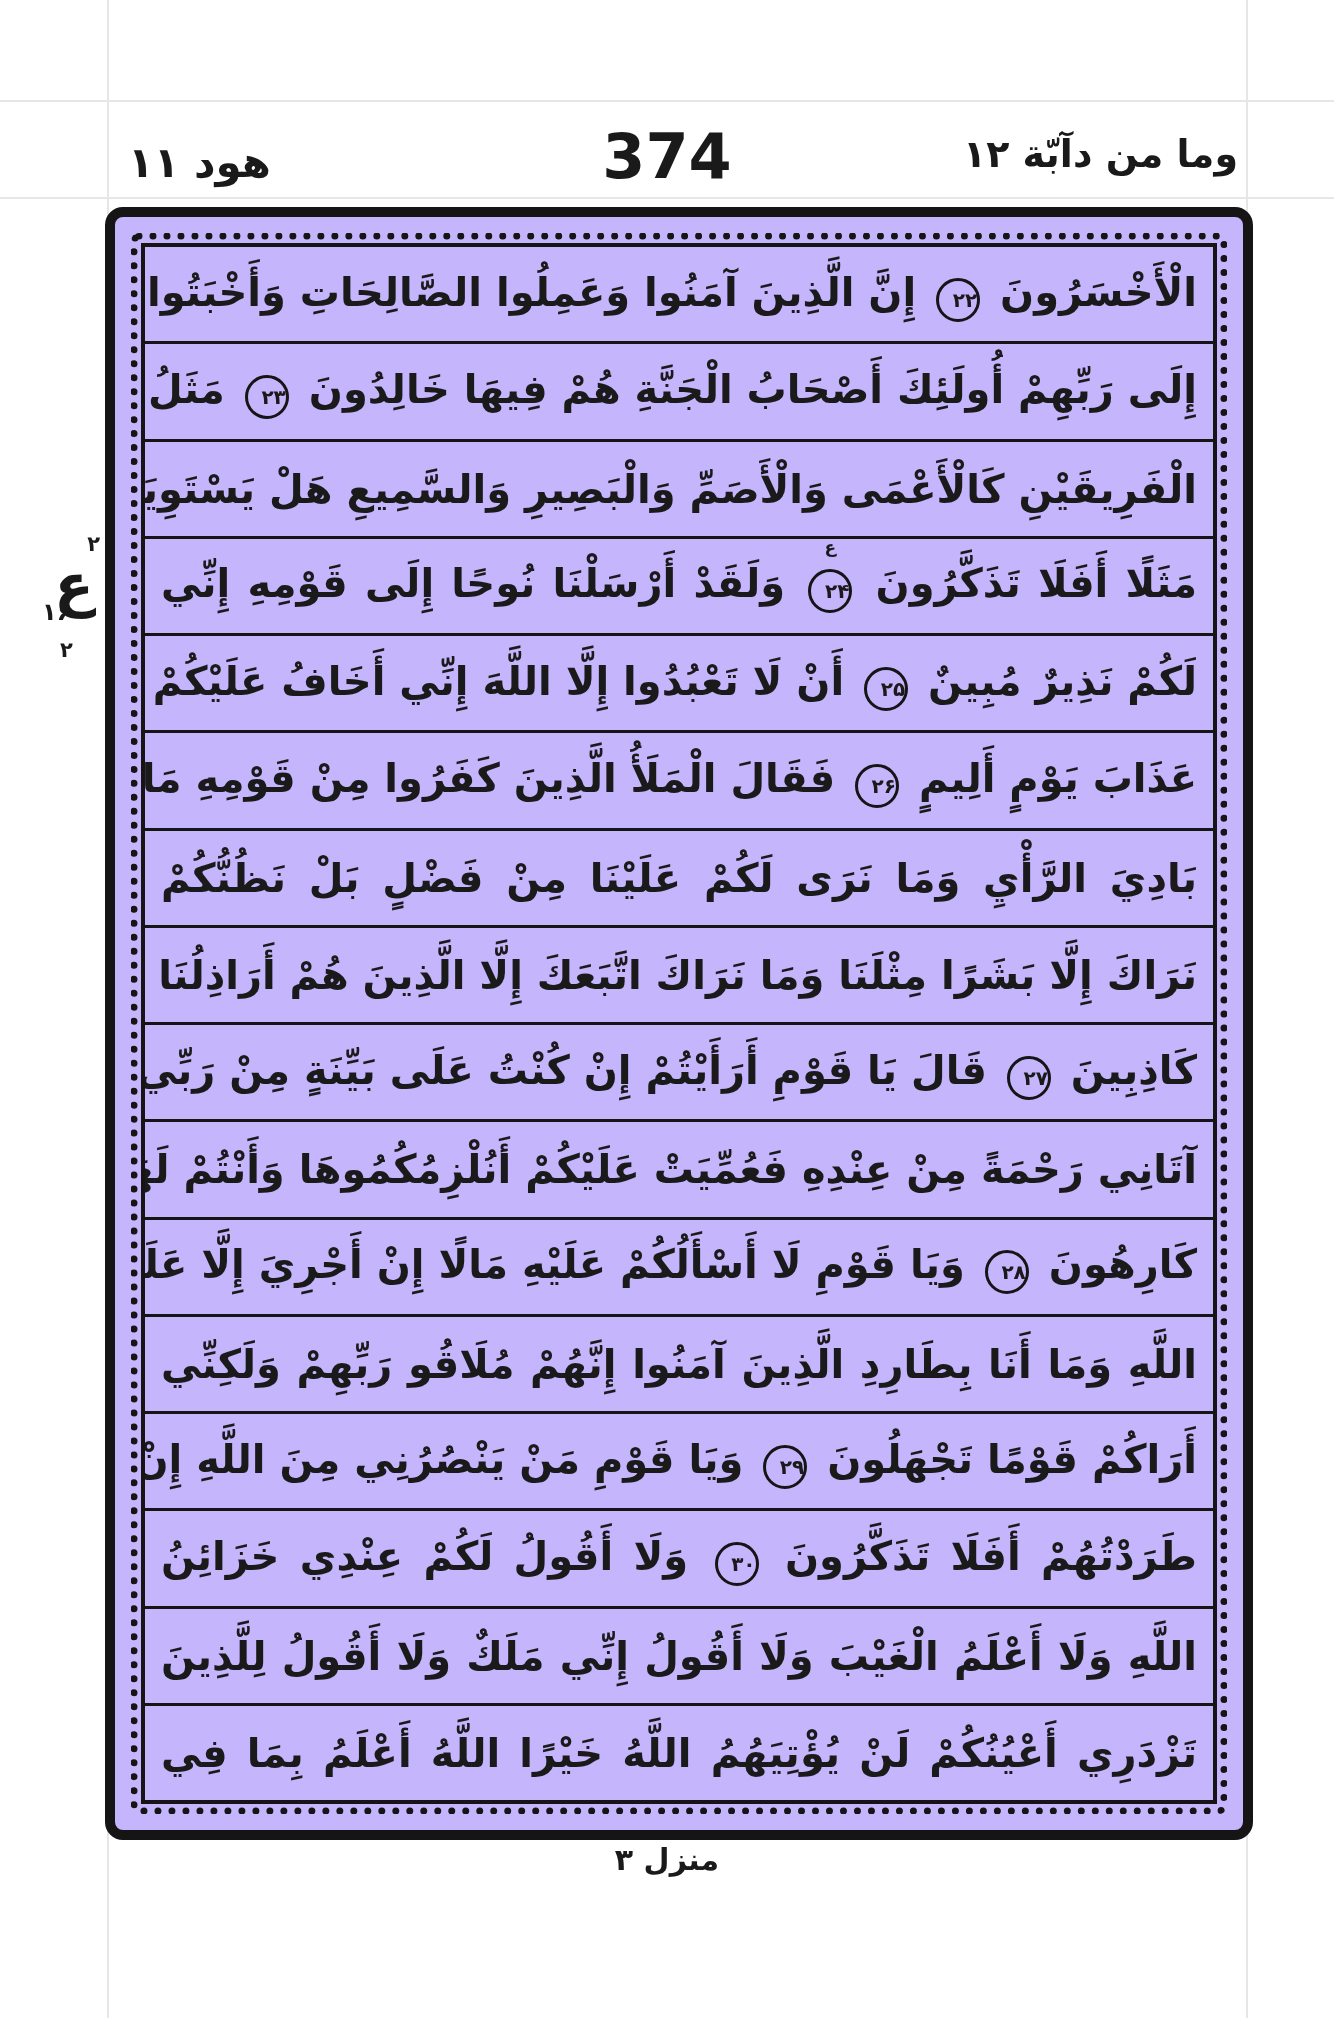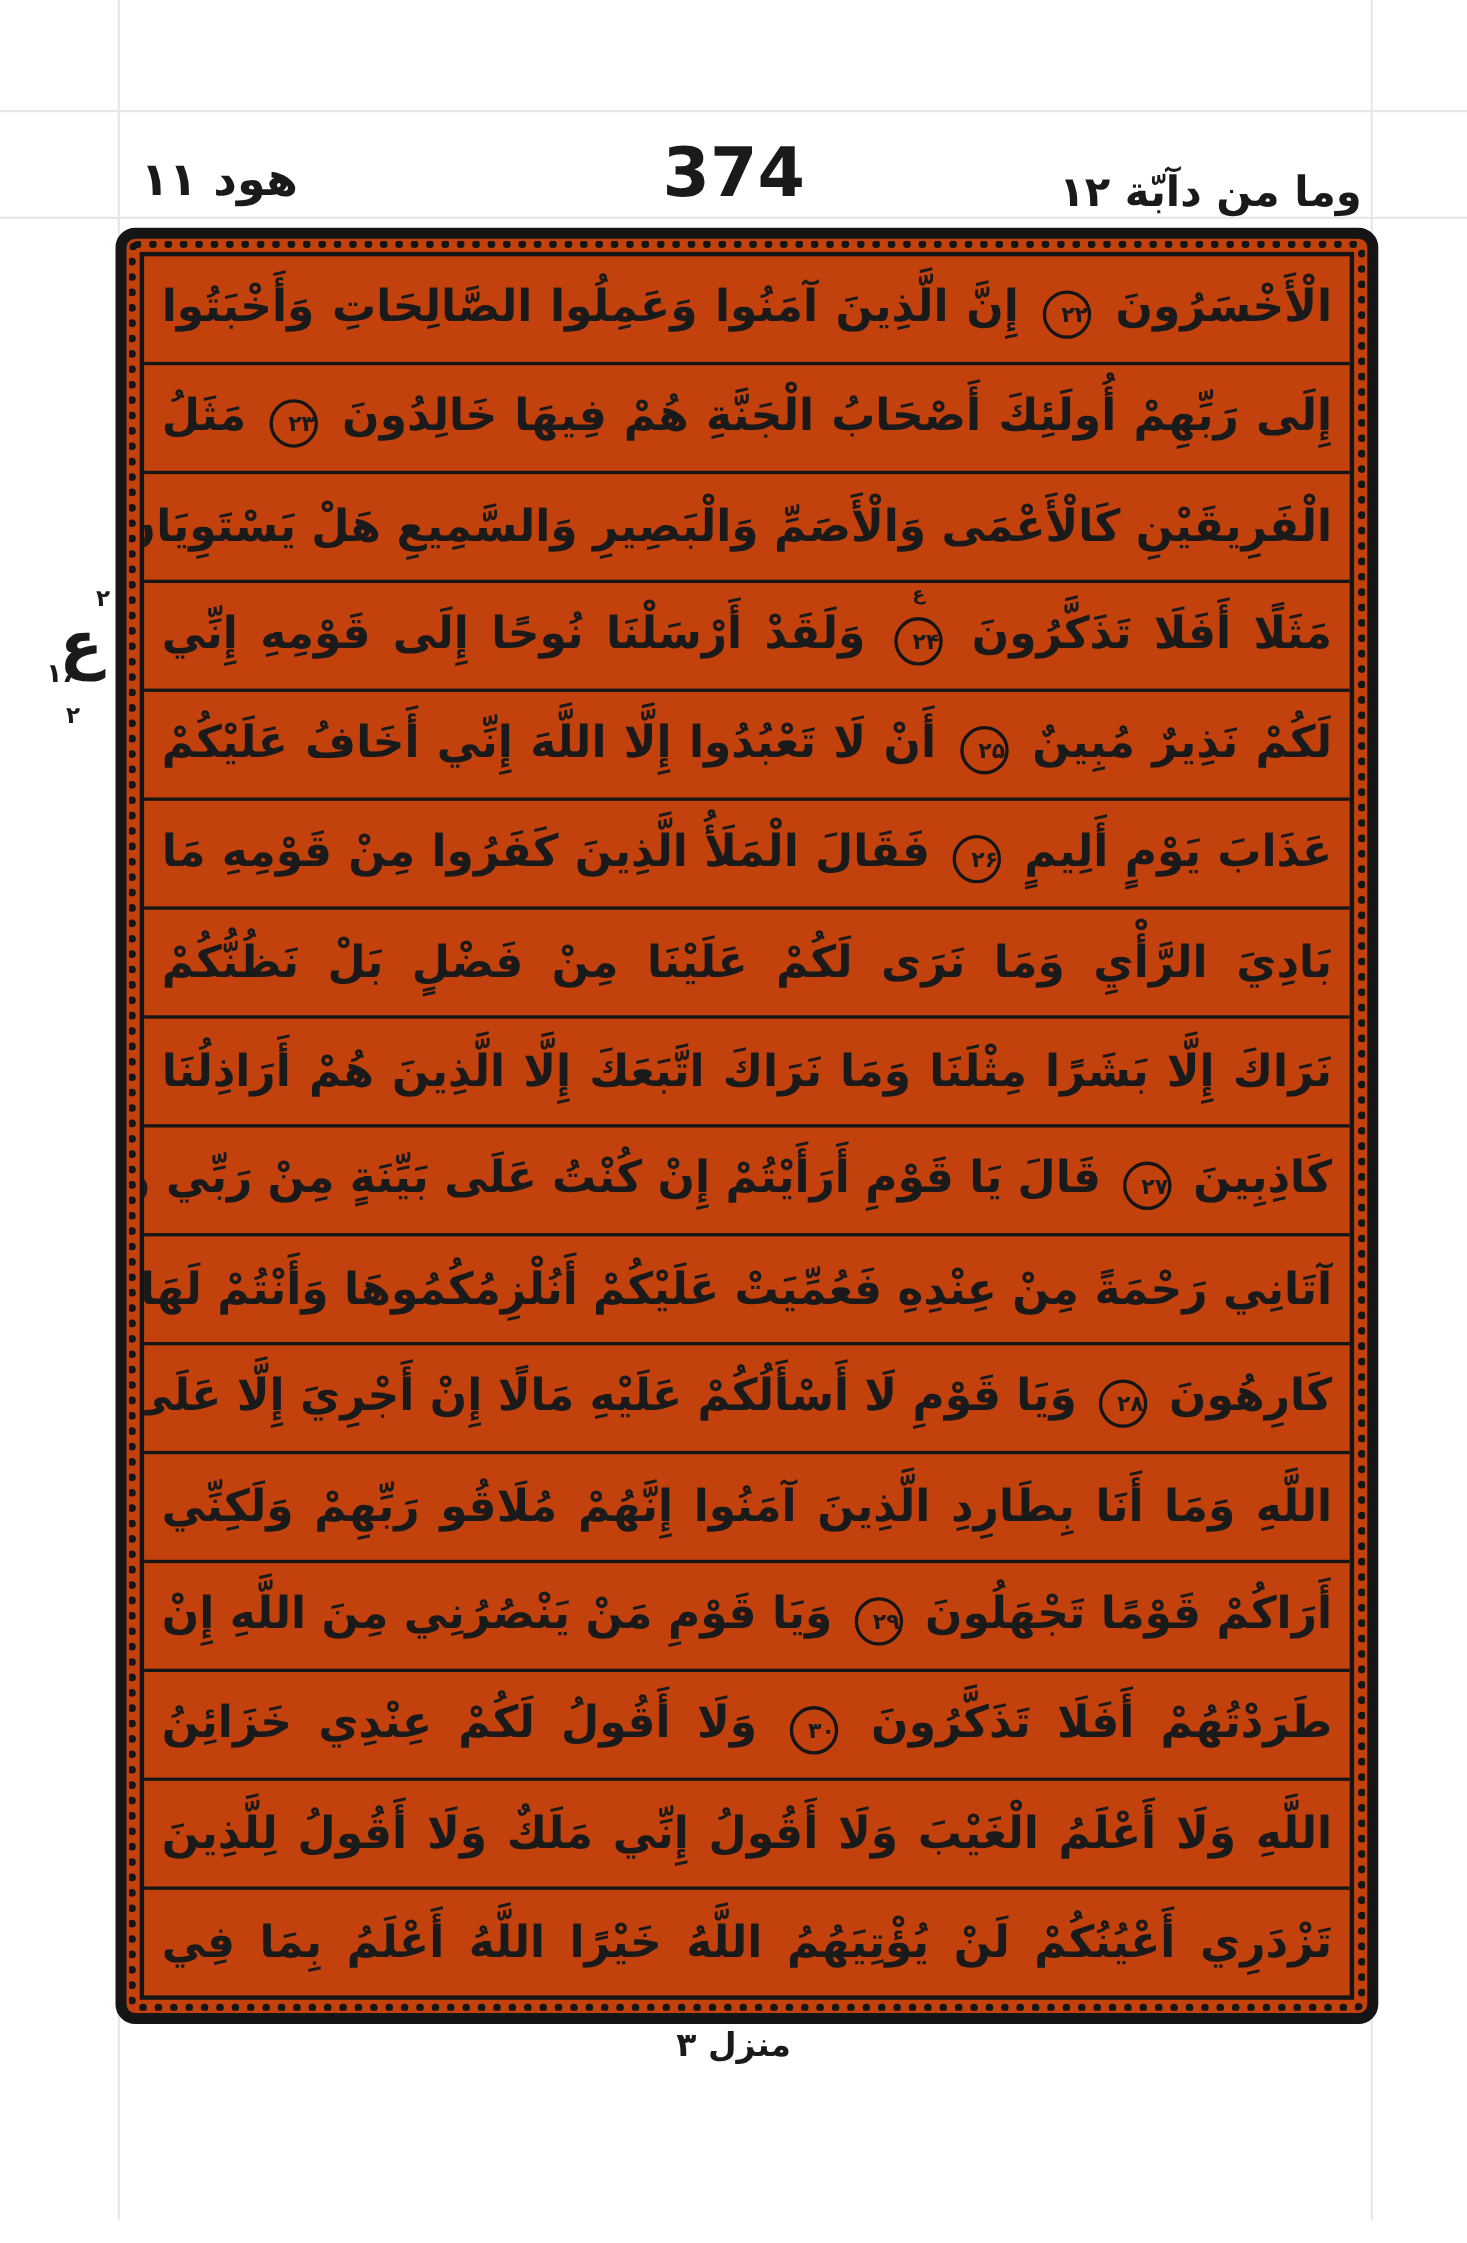--- a/index.html
+++ b/index.html
@@ -17,31 +17,31 @@
   .guide { position: absolute; background: #e6e6e6; z-index: 0; }
   .guide.h1 { left: 0; top: 100px; width: 100%; height: 2px; }
   .guide.h2 { left: 0; top: 197px; width: 100%; height: 2px; }
   .guide.v-left  { left: 107px;  top: 0; width: 2px; height: 2018px; }
   .guide.v-right { left: 1246px; top: 0; width: 2px; height: 2018px; }
 
   
   .hdr { position: absolute; z-index: 2; font-weight: 700; white-space: nowrap; direction: rtl; }
   .hdr-surah { left: 128px; top: 138px; font-size: 42px; }
   .hdr-page  { left: 50%; top: 120px; transform: translateX(-50%); font-size: 62px; }
-  .hdr-juz   { right: 96px; top: 152px; font-size: 38px; text-align: center; }
+  .hdr-juz   { right: 96px; top: 132px; font-size: 38px; text-align: center; }
 
   
   .frame {
     position: absolute;
     left: 105px; top: 207px;
     width: 1148px; height: 1633px;
     border: 10px solid #151515;
     border-radius: 18px;
-    padding: 2px;
-    background: #c2410c;
+    padding: 16px;
+    background: #c4b5fd;
     z-index: 1;
   }
   .beads {
     width: 100%; height: 100%;
     border: 7px dotted #151515;
     border-radius: 8px;
     padding: 3px;
   }
   .innerbox {
     width: 100%; height: 100%;

